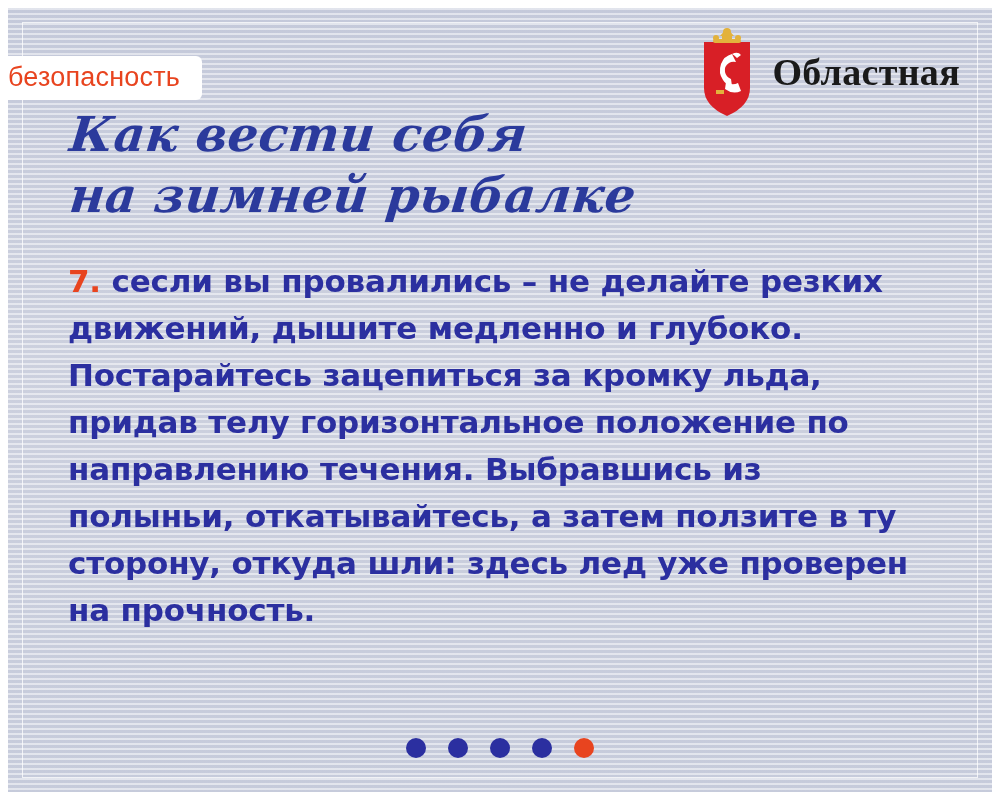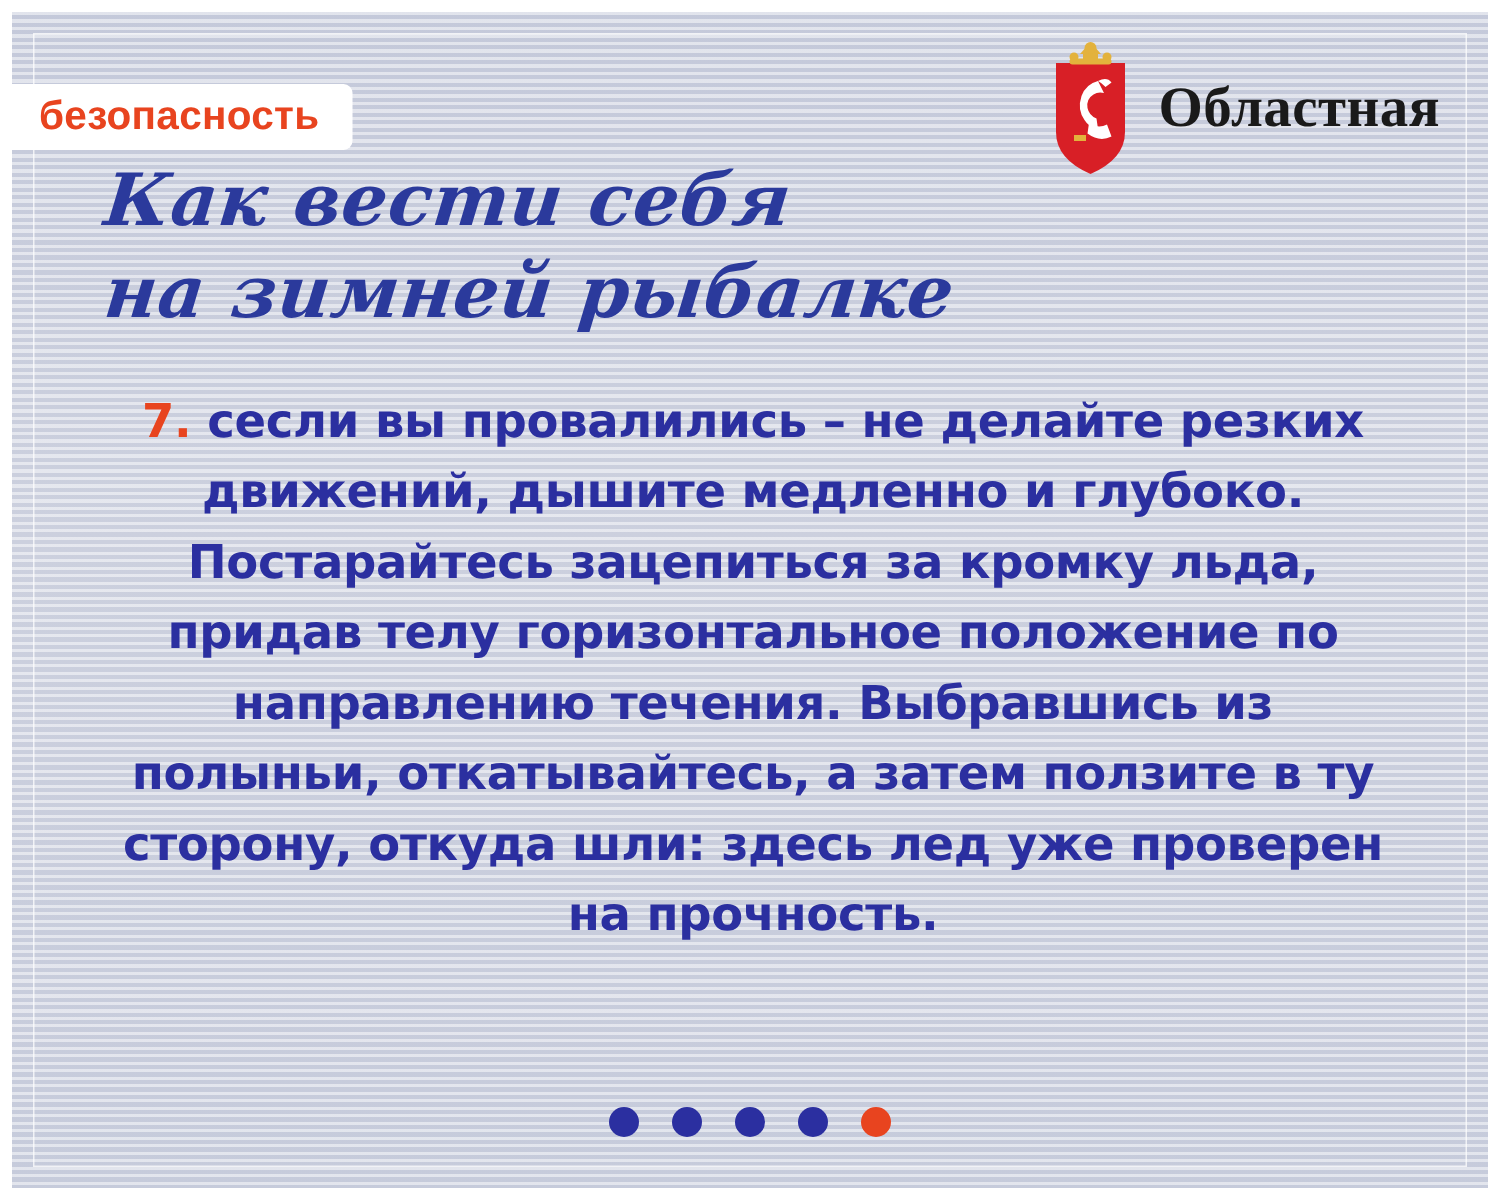--- a/index.html
+++ b/index.html
@@ -51,23 +51,23 @@
   }
 
   
   .tag {
     position: absolute;
     left: 0;
     top: 56px;
     background: #ffffff;
     color: #e8441f;
     font-size: 27px;
-    font-weight: bold;
+    font-weight: normal;
     letter-spacing: 0.2px;
-    padding: 8px 22px 9px 26px;
+    padding: 8px 22px 9px 8px;
     border-radius: 0 6px 6px 0;
     line-height: 1;
     white-space: nowrap;
     z-index: 4;
   }
 
   
   .logo {
     position: absolute;
     right: 40px;
@@ -116,21 +116,20 @@
     white-space: nowrap;
   }
 
   
   .body-text {
     position: absolute;
     left: 68px;
     top: 258px;
     right: 64px;
     z-index: 3;
-    text-align: center;
   }
   .body-text p {
     margin: 0;
     font-family: "DejaVu Sans", sans-serif;
     font-weight: bold;
     font-size: 31px;
     line-height: 47px;
     color: #2b2fa0;
     letter-spacing: -0.2px;
   }

